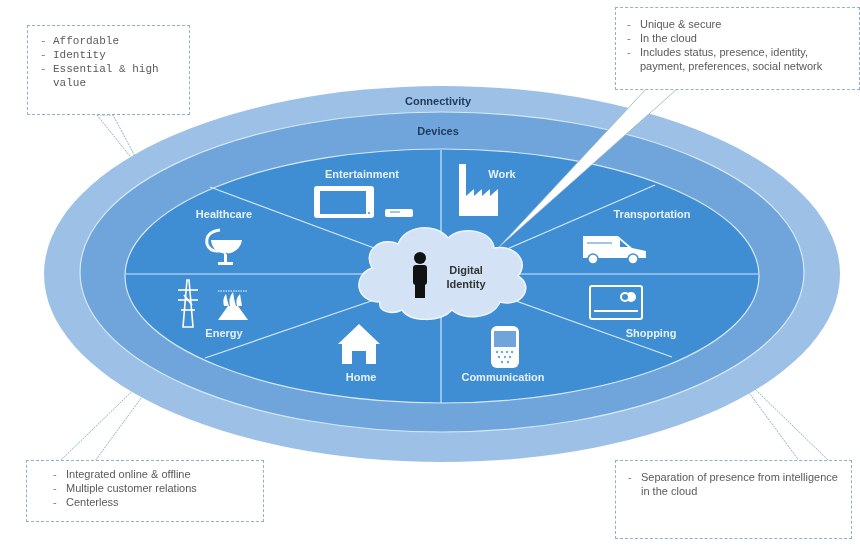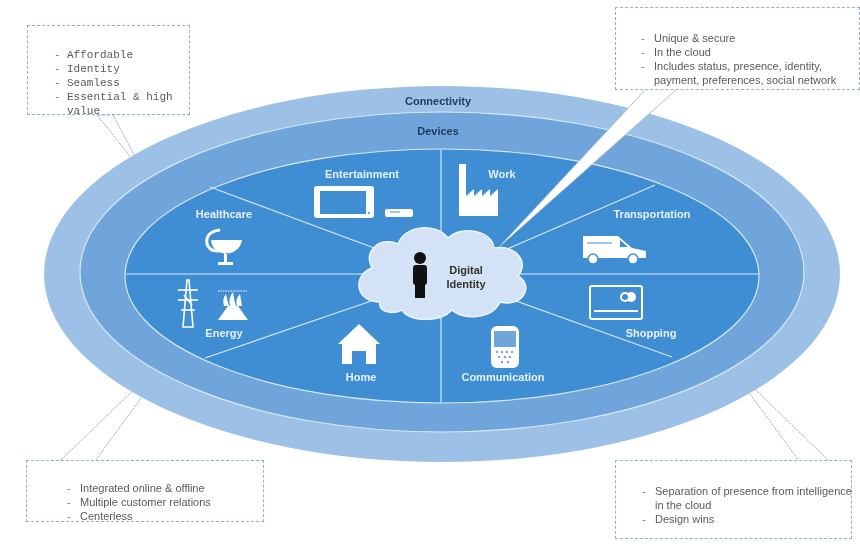--- a/index.html
+++ b/index.html
@@ -1,21 +1,21 @@
 <!DOCTYPE html>
 <html><head>
 <meta charset="utf-8">
 <style>
   html, body { margin: 0; padding: 0; background: #ffffff; }
   body { width: 860px; height: 551px; position: relative; overflow: hidden;
          font-family: "Liberation Sans", sans-serif; }
   #stage { position: absolute; left: 0; top: 0; width: 860px; height: 551px; }
   .callout { position: absolute; background: #ffffff; border: 1px dashed #8fb1c9;
              box-sizing: border-box; font-size: 11px; color: #5a5a5a; line-height: 14px; }
-  .callout ul { list-style: none; margin: 14px; padding: 0; }
+  .callout ul { list-style: none; margin: 0; padding: 0; }
   .callout li { position: relative; padding-left: 15px; }
   .callout li::before { content: "-"; position: absolute; left: 2px; top: 0; color: #7a7a7a; }
   #callout-tl { left: 27px; top: 25px; width: 163px; height: 90px; padding: 8px 0 0 10px; font-family: Liberation Mono, monospace; }
   #callout-tr { left: 615px; top: 7px; width: 245px; height: 83px; padding: 9px 0 0 9px; }
   #callout-bl { left: 26px; top: 460px; width: 238px; height: 62px; padding: 6px 0 0 9px; }
   #callout-br { left: 615px; top: 460px; width: 237px; height: 79px; padding: 9px 0 0 10px; }
   svg text { font-family: "Liberation Sans", sans-serif; font-weight: bold; }
 </style>
 </head>
 <body>
@@ -148,21 +148,20 @@
       <rect x="218" y="262" width="15" height="3" fill="#ffffff"></rect>
       <path d="M226,253 Q232,256 228,260" fill="none" stroke="#3f8ed4" stroke-width="1.2"></path>
     </g>
   </g>
 </svg>
 
 <div id="callout-tl" class="callout" style="border-color: rgb(143, 177, 201); color: rgb(90, 90, 90);">
   <ul>
     <li>Affordable</li>
     <li>Identity</li>
-    <li>Seamless</li>
     <li>Essential &amp; high value</li>
   </ul>
 </div>
 
 <div id="callout-tr" class="callout" style="border-color: rgb(143, 177, 201); color: rgb(90, 90, 90);">
   <ul>
     <li>Unique &amp; secure</li>
     <li>In the cloud</li>
     <li style="width:205px;">Includes status, presence, identity, payment, preferences, social network</li>
   </ul>
@@ -172,15 +171,14 @@
   <ul>
     <li>Integrated online &amp; offline</li>
     <li>Multiple customer relations</li>
     <li>Centerless</li>
   </ul>
 </div>
 
 <div id="callout-br" class="callout" style="border-color: rgb(143, 177, 201); color: rgb(90, 90, 90);">
   <ul>
     <li style="width:205px;">Separation of presence from intelligence in the cloud</li>
-    <li>Design wins</li>
   </ul>
 </div>
 
 </body></html>

